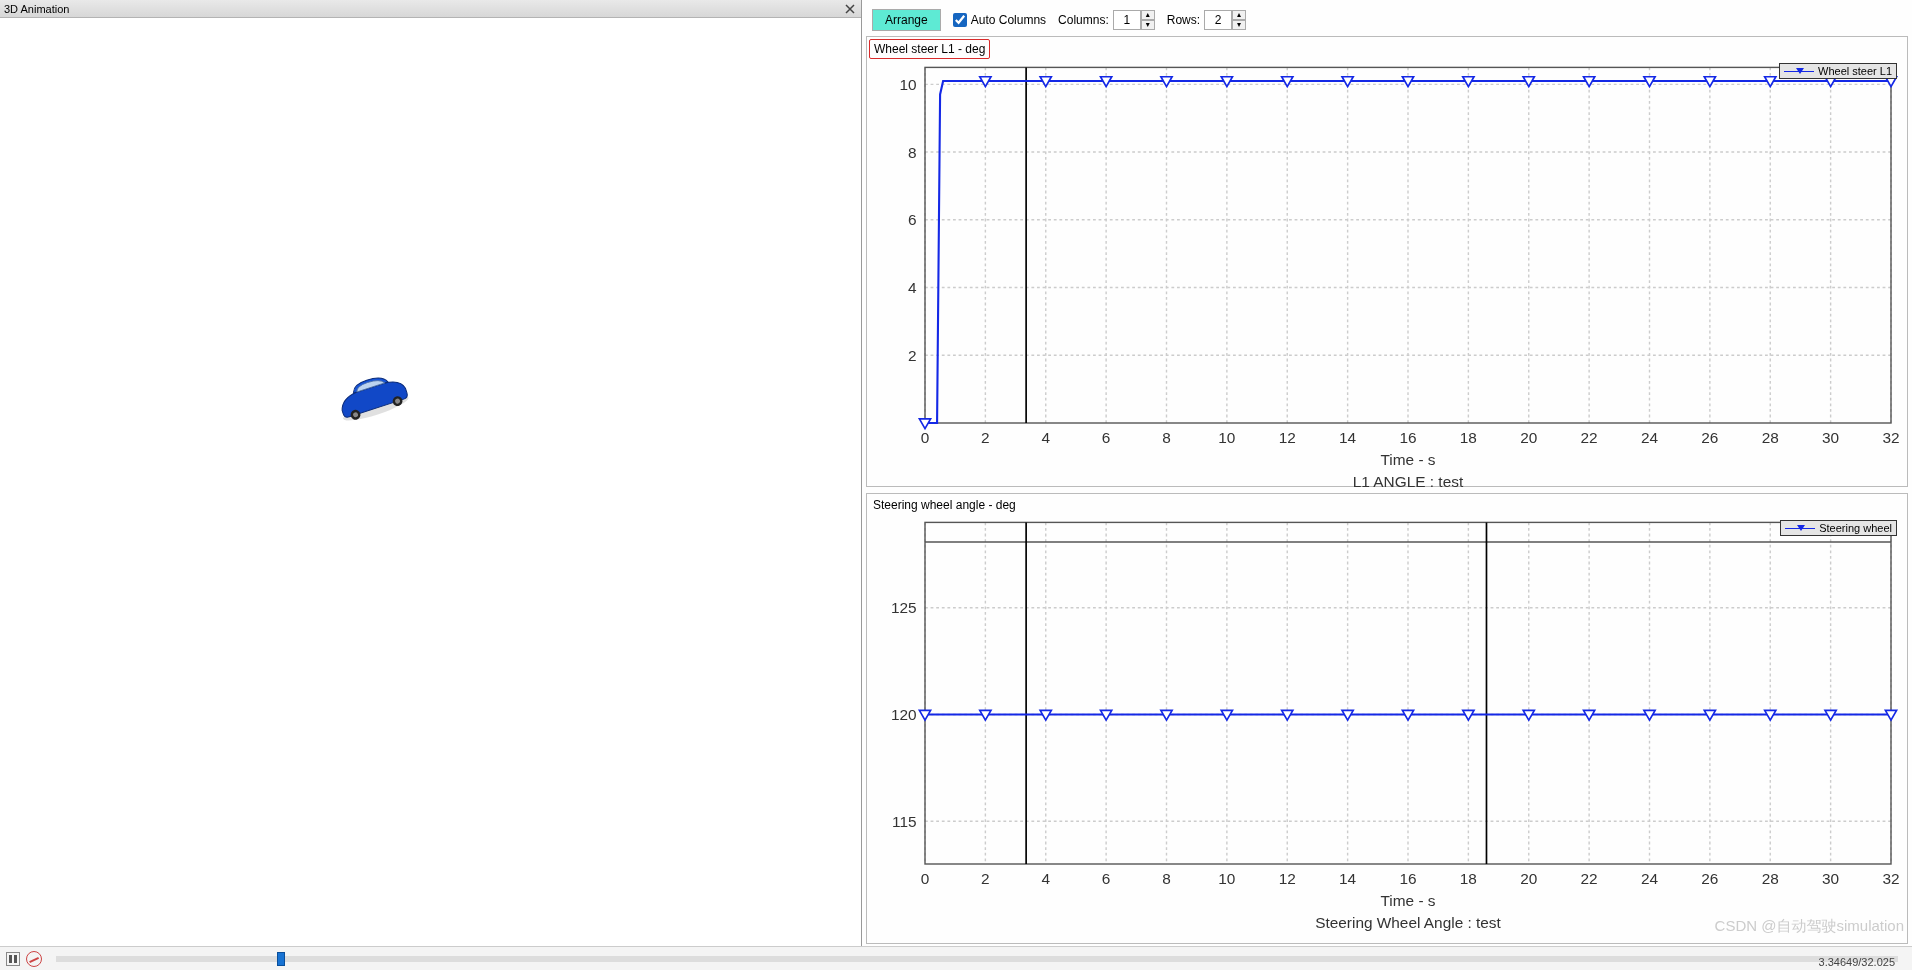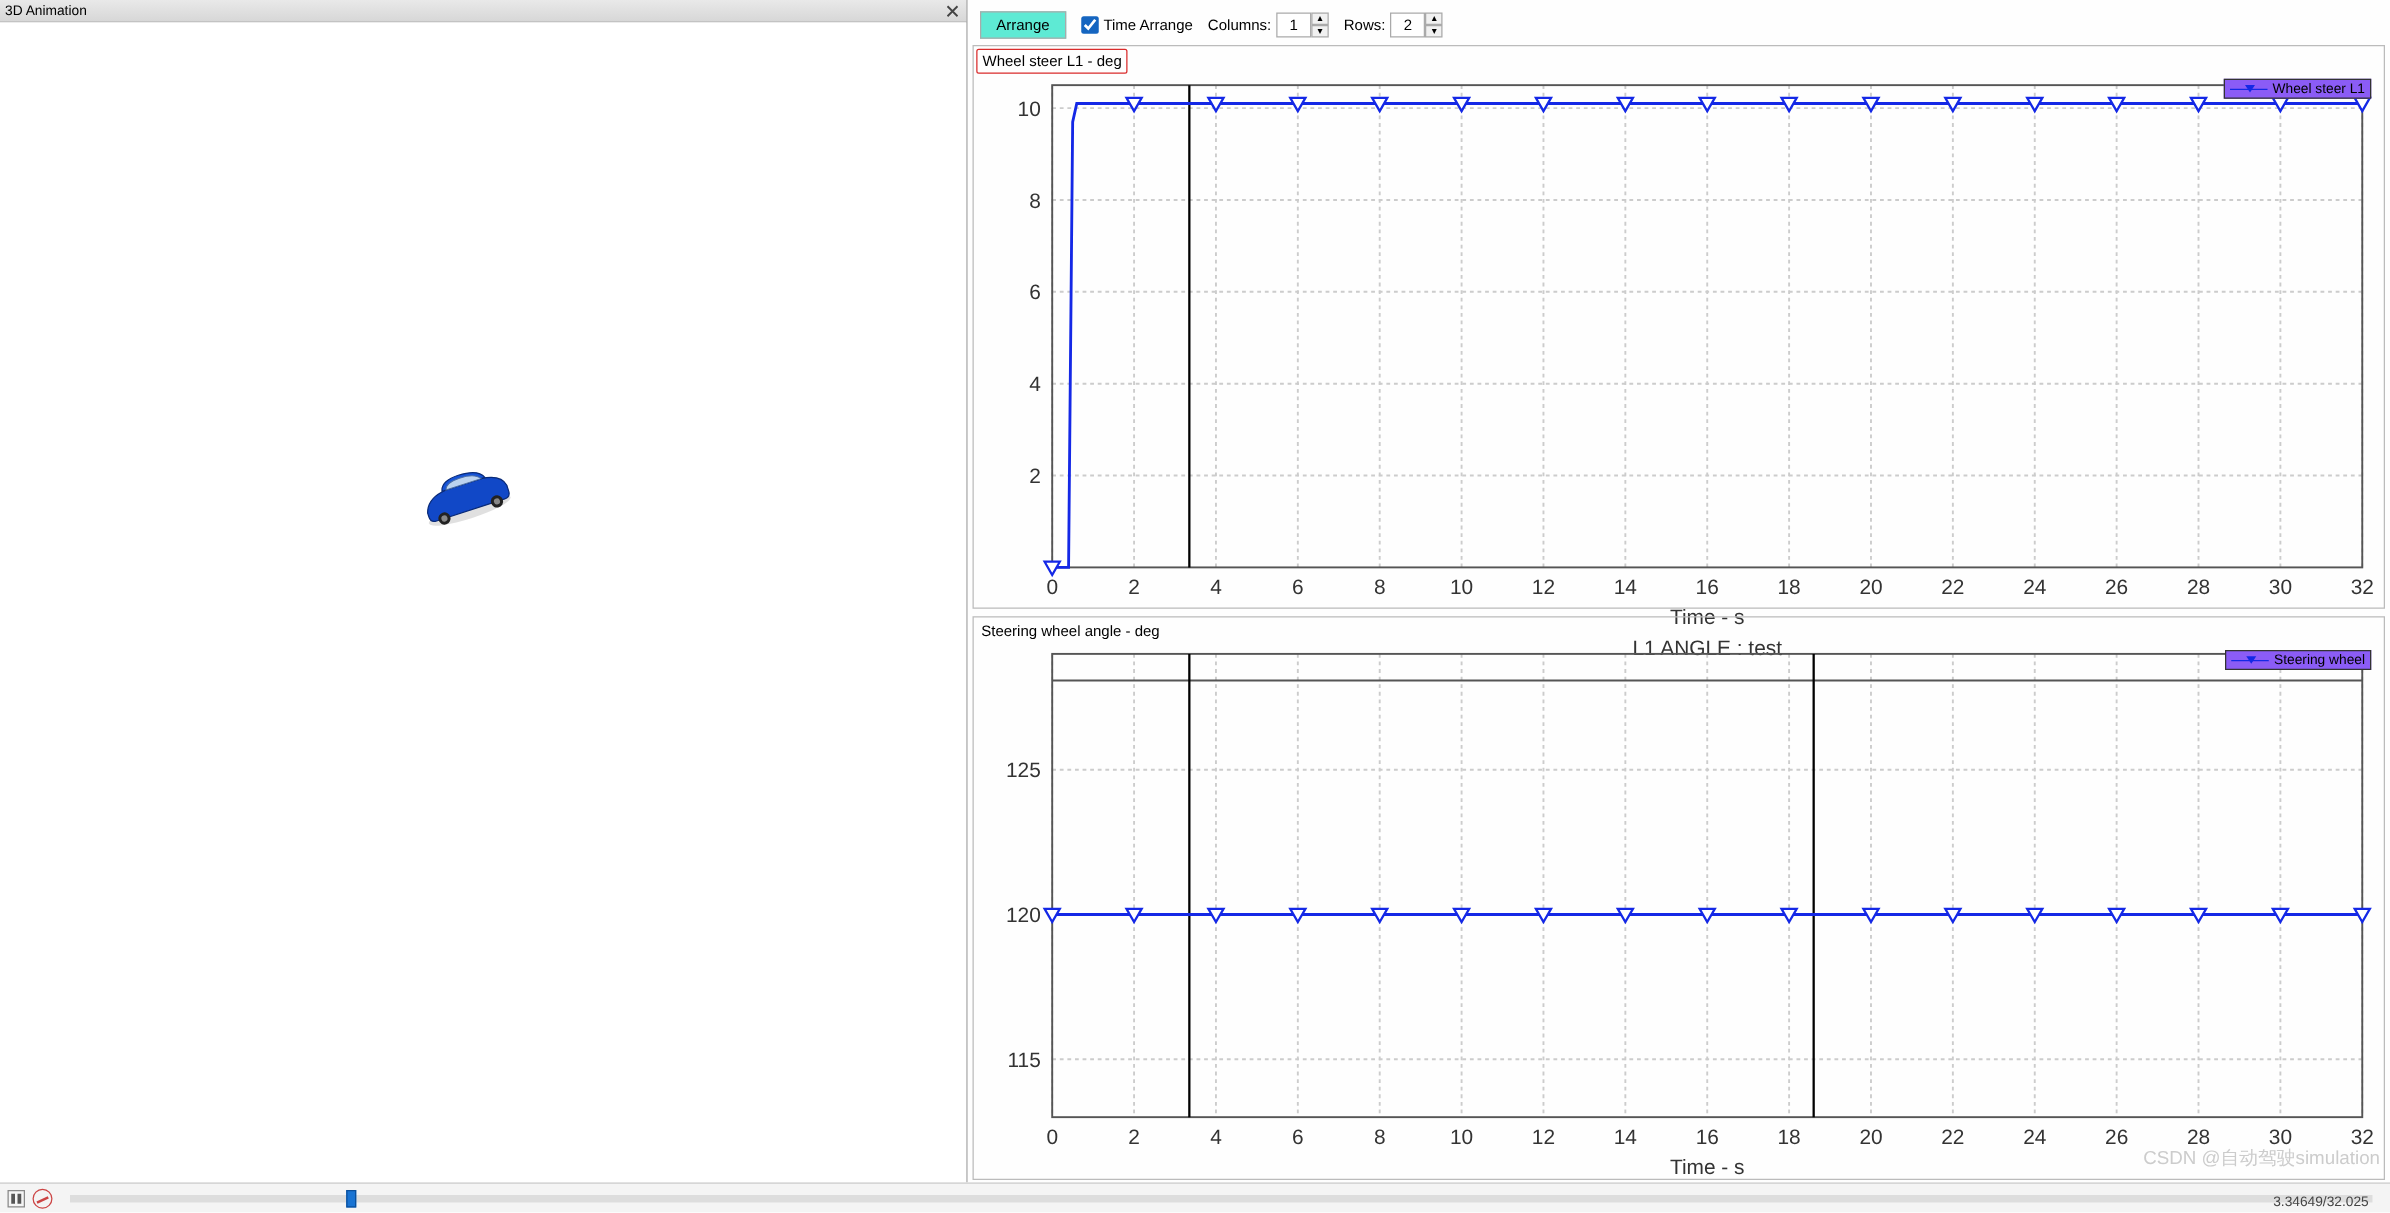--- a/index.html
+++ b/index.html
@@ -13,21 +13,21 @@
     display: flex;
     flex-direction: column;
   }
   .main-area {
     display: flex;
     flex: 1;
     min-height: 0;
   }
   
   .left-pane {
-    width: 774px;
+    width: 862px;
     display: flex;
     flex-direction: column;
     border-right: 1px solid #999;
   }
   .left-titlebar {
     height: 18px;
     background: linear-gradient(#e9e9e9,#d7d7d7);
     border-bottom: 1px solid #b3b3b3;
     display: flex;
     align-items: center;
@@ -122,21 +122,21 @@
   }
   .plot-svg{
     flex:1;
     width:100%;
   }
   .legend-box{
     position:absolute;
     right:10px;
     top:26px;
     border:1px solid #333;
-    background:#8b5cf6;
+    background:#e5e5e5;
     font-size:11px;
     padding:1px 4px;
     display:flex; align-items:center; gap:4px;
     z-index:5;
   }
   .legend-line{
     width:30px; height:0; border-top:1.5px solid #1428e6;
     position:relative;
   }
   .legend-line::after{
@@ -186,21 +186,21 @@
         </g>
       </svg>
     </div>
   </div>
 
   <div class="right-pane">
     <div class="toolbar">
       <button class="btn">Arrange</button>
       <label class="chk">
         <input type="checkbox" id="autoArr" checked="" style="">
-        <span>Time Arrange</span>
+        <span>Auto Columns</span>
       </label>
       <div class="num-label">
         <span>Columns:</span>
         <div class="spinner">
           <input value="1" style="">
           <div class="spin-btns">
             <div>▴</div>
             <div>▾</div>
           </div>
         </div>

